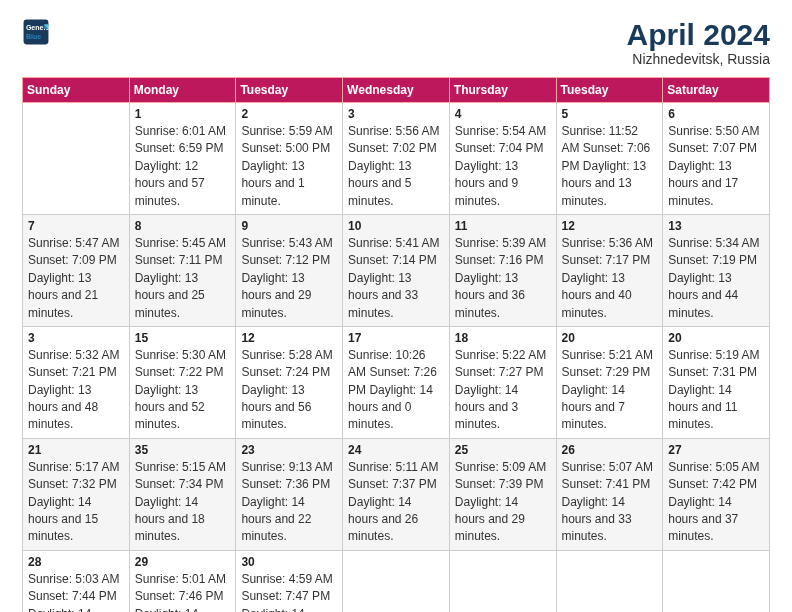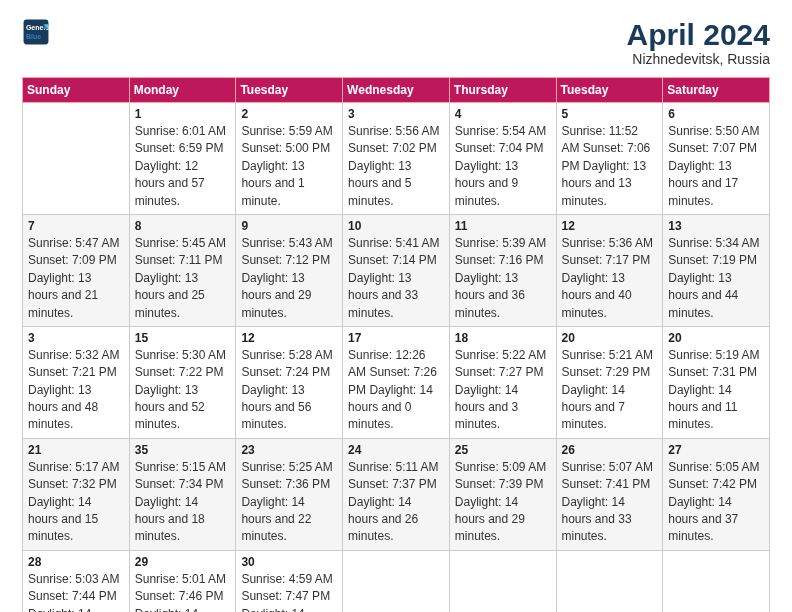--- a/index.html
+++ b/index.html
@@ -235,21 +235,21 @@
           </td>
           <td>
             <span class="day-num">12</span>
             <div class="cell-text">Sunrise: 5:28 AM
 Sunset: 7:24 PM
 Daylight: 13 hours
 and 56 minutes.</div>
           </td>
           <td>
             <span class="day-num">17</span>
-            <div class="cell-text">Sunrise: 12:26 AM
+            <div class="cell-text">Sunrise: 10:26 AM
 Sunset: 7:26 PM
 Daylight: 14 hours
 and 0 minutes.</div>
           </td>
           <td>
             <span class="day-num">18</span>
             <div class="cell-text">Sunrise: 5:22 AM
 Sunset: 7:27 PM
 Daylight: 14 hours
 and 3 minutes.</div>
@@ -279,21 +279,21 @@
           </td>
           <td>
             <span class="day-num">35</span>
             <div class="cell-text">Sunrise: 5:15 AM
 Sunset: 7:34 PM
 Daylight: 14 hours
 and 18 minutes.</div>
           </td>
           <td>
             <span class="day-num">23</span>
-            <div class="cell-text">Sunrise: 5:25 AM
+            <div class="cell-text">Sunrise: 9:13 AM
 Sunset: 7:36 PM
 Daylight: 14 hours
 and 22 minutes.</div>
           </td>
           <td>
             <span class="day-num">24</span>
             <div class="cell-text">Sunrise: 5:11 AM
 Sunset: 7:37 PM
 Daylight: 14 hours
 and 26 minutes.</div>

